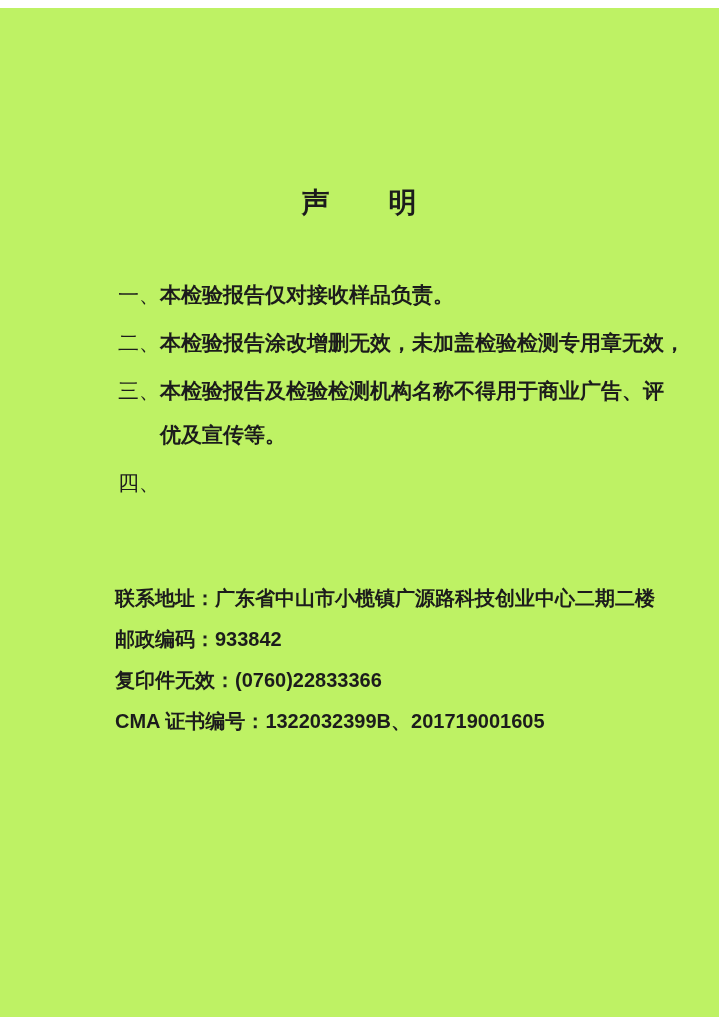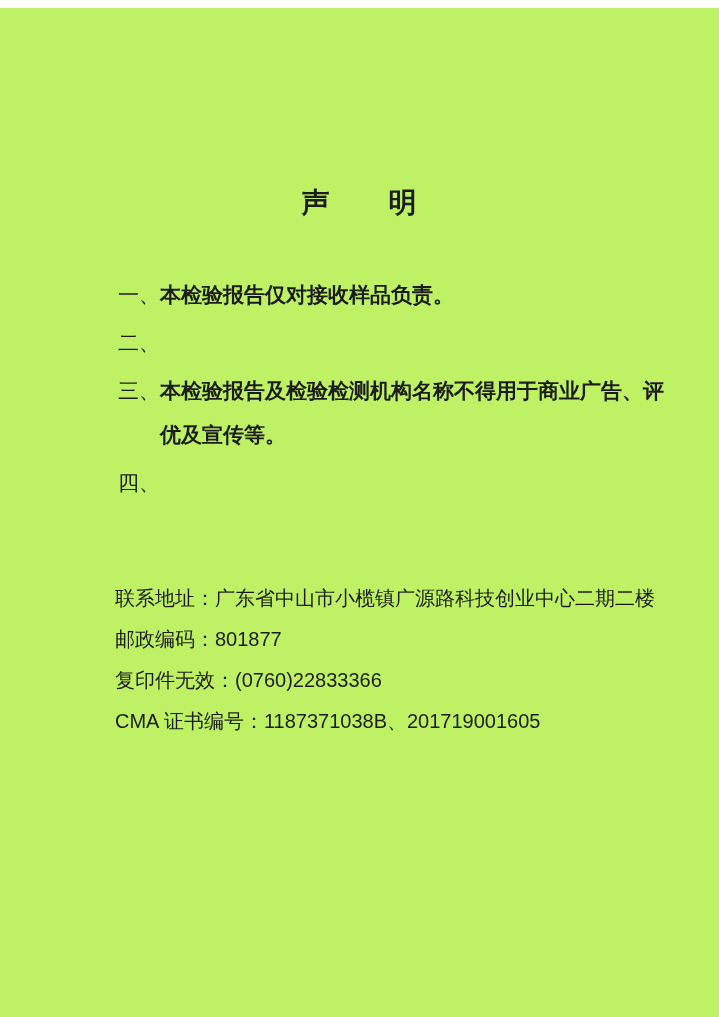--- a/index.html
+++ b/index.html
@@ -52,20 +52,21 @@
   .contact {
     margin-top: 73px;
     margin-left: 115px;
     font-family: "Liberation Sans", "DejaVu Sans", sans-serif;
     font-size: 20px;
     color: #1c1c1c;
   }
   .contact-line {
     line-height: 41px;
     white-space: nowrap;
+    font-weight: bold;
   }
   .contact-label { }
   .contact-value { }
 </style>
 </head>
 <body>
 
 <div class="page">
 
   <h1 class="title">声 明</h1>
@@ -75,20 +76,21 @@
     <div class="item">
       <span class="item-number">一、</span>
       <div class="item-body">
         <div class="item-line">本检验报告仅对接收样品负责。</div>
       </div>
     </div>
 
     <div class="item">
       <span class="item-number">二、</span>
       <div class="item-body">
+        <div class="item-line">本检验报告涂改增删无效，未加盖检验检测专用章无效，</div>
       </div>
     </div>
 
     <div class="item">
       <span class="item-number">三、</span>
       <div class="item-body">
         <div class="item-line">本检验报告及检验检测机构名称不得用于商业广告、评</div>
         <div class="item-line">优及宣传等。</div>
       </div>
     </div>
@@ -102,26 +104,26 @@
   </div>
 
   <div class="contact">
 
     <div class="contact-line">
       <span class="contact-label">联系地址：</span><span class="contact-value">广东省中山市小榄镇广源路科技创业中心二期二楼</span>
     </div>
 
 
     <div class="contact-line">
-      <span class="contact-label">邮政编码：</span><span class="contact-value">801877</span>
+      <span class="contact-label">邮政编码：</span><span class="contact-value">933842</span>
     </div>
 
     <div class="contact-line">
       <span class="contact-label">复印件无效：</span><span class="contact-value">(0760)22833366</span>
     </div>
 
     <div class="contact-line">
-      <span class="contact-label">CMA 证书编号：</span><span class="contact-value">1187371038B、201719001605</span>
+      <span class="contact-label">CMA 证书编号：</span><span class="contact-value">1322032399B、201719001605</span>
     </div>
 
   </div>
 
 </div>
 
 </body></html>

